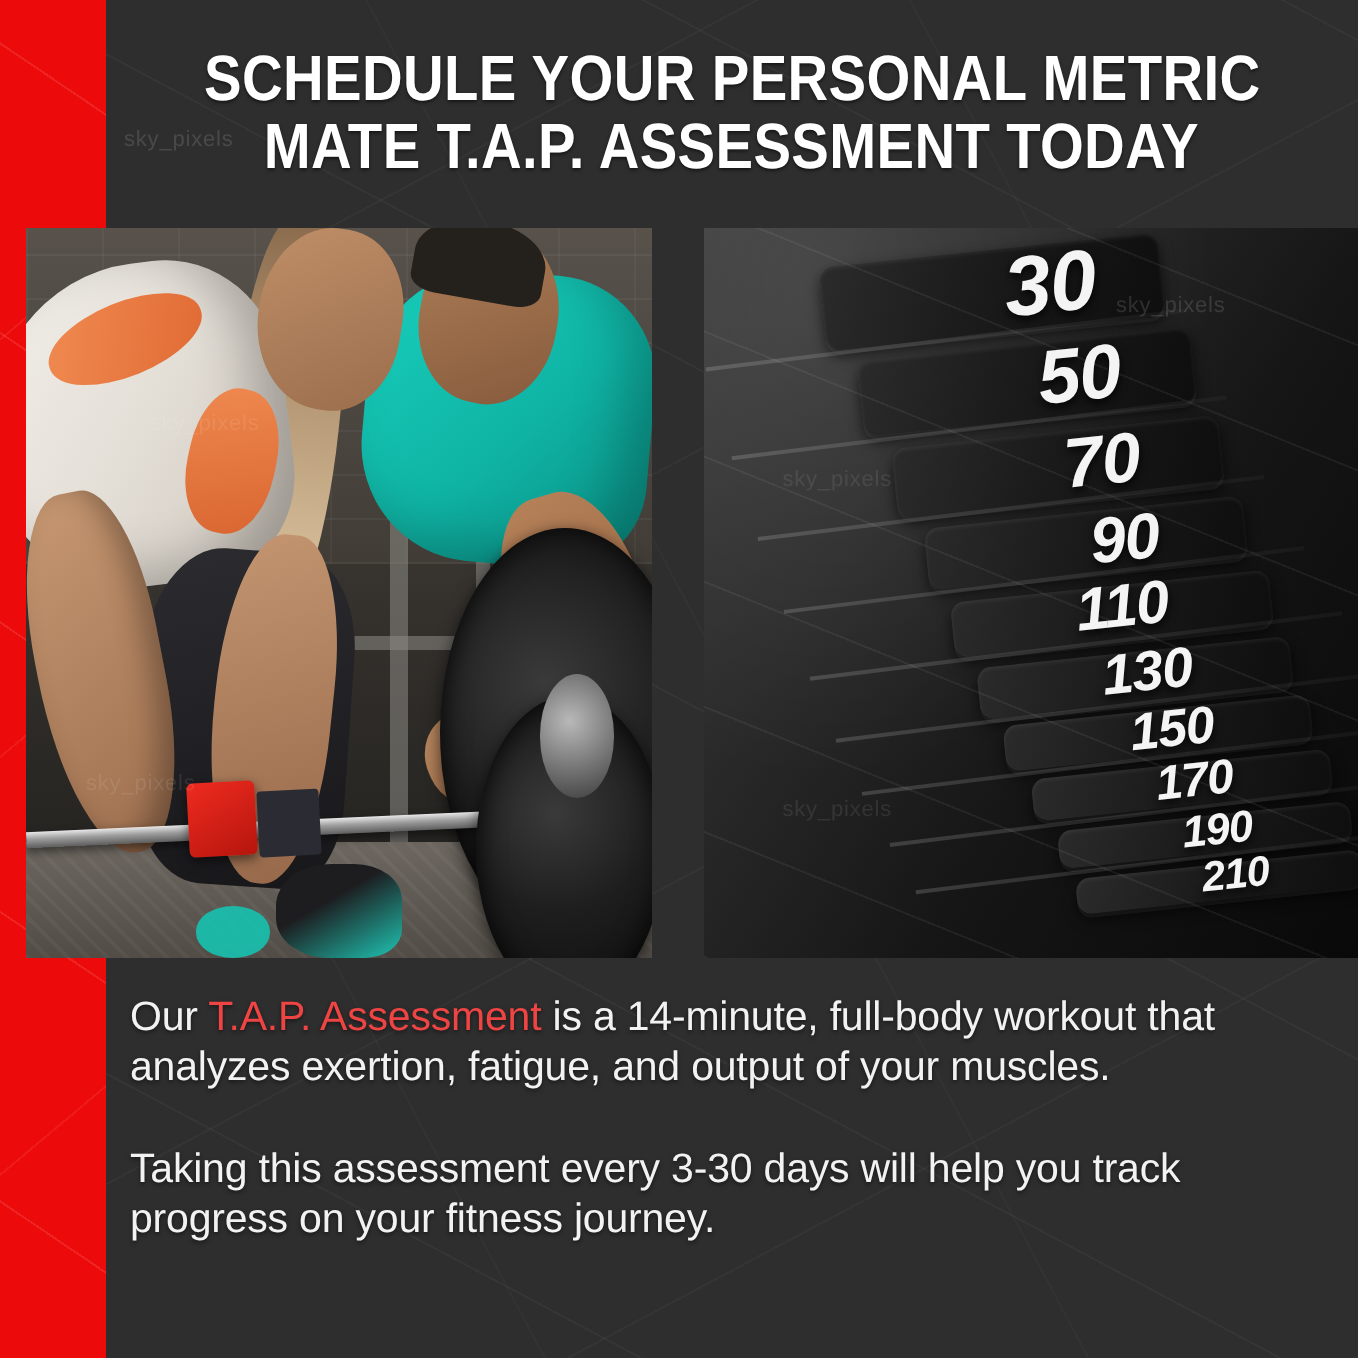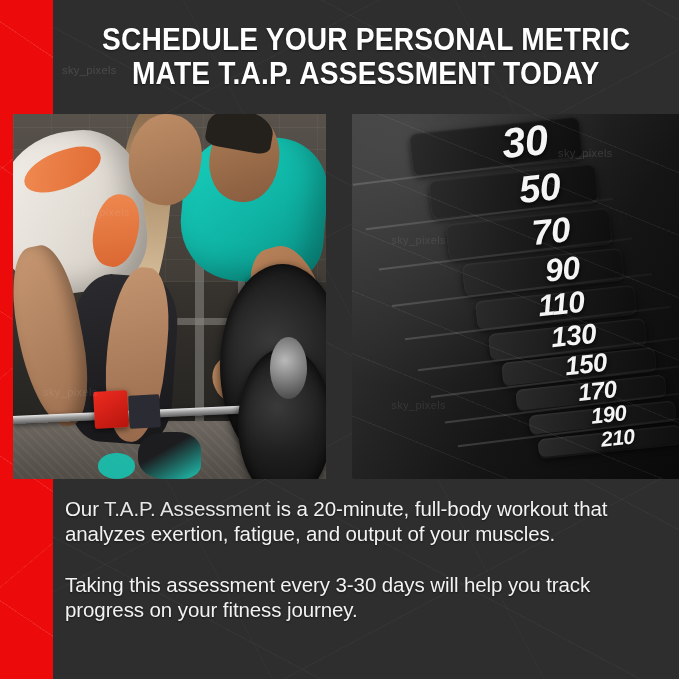--- a/index.html
+++ b/index.html
@@ -322,21 +322,21 @@
     z-index:6;
   }
   .para {
     color:#f2f2f2;
     font-size:20.5px;
     line-height:25px;
     letter-spacing:-0.1px;
     text-shadow:0 1px 2px rgba(0,0,0,0.5);
   }
   .para + .para { margin-top:26px; }
-  .accent-red { color:#e5e5e5;text-align:center; }
+  .accent-red { color:#ef4444;text-align:center; }
 </style>
 </head>
 <body>
 
 <div class="poster">
 
   <div class="bg-texture"></div>
 
   <div class="red-band"></div>
 
@@ -423,17 +423,17 @@
 
       <div class="stack-sheen"></div>
 
       <span class="wm" style="left:63%; top:9%;">sky_pixels</span>
       <span class="wm wm-dark" style="left:12%; top:33%;">sky_pixels</span>
       <span class="wm wm-dark" style="left:12%; top:78%;">sky_pixels</span>
     </div>
   </div>
 
   <div class="body-copy">
-    <p class="para"><span>Our </span><span class="accent-red">T.A.P. Assessment</span><span> is a 20-minute, full-body workout that analyzes exertion, fatigue, and output of your muscles.</span></p>
+    <p class="para"><span>Our </span><span class="accent-red">T.A.P. Assessment</span><span> is a 14-minute, full-body workout that analyzes exertion, fatigue, and output of your muscles.</span></p>
     <p class="para">Taking this assessment every 3-30 days will help you track progress on your fitness journey.</p>
   </div>
 
 </div>
 
 </body></html>

